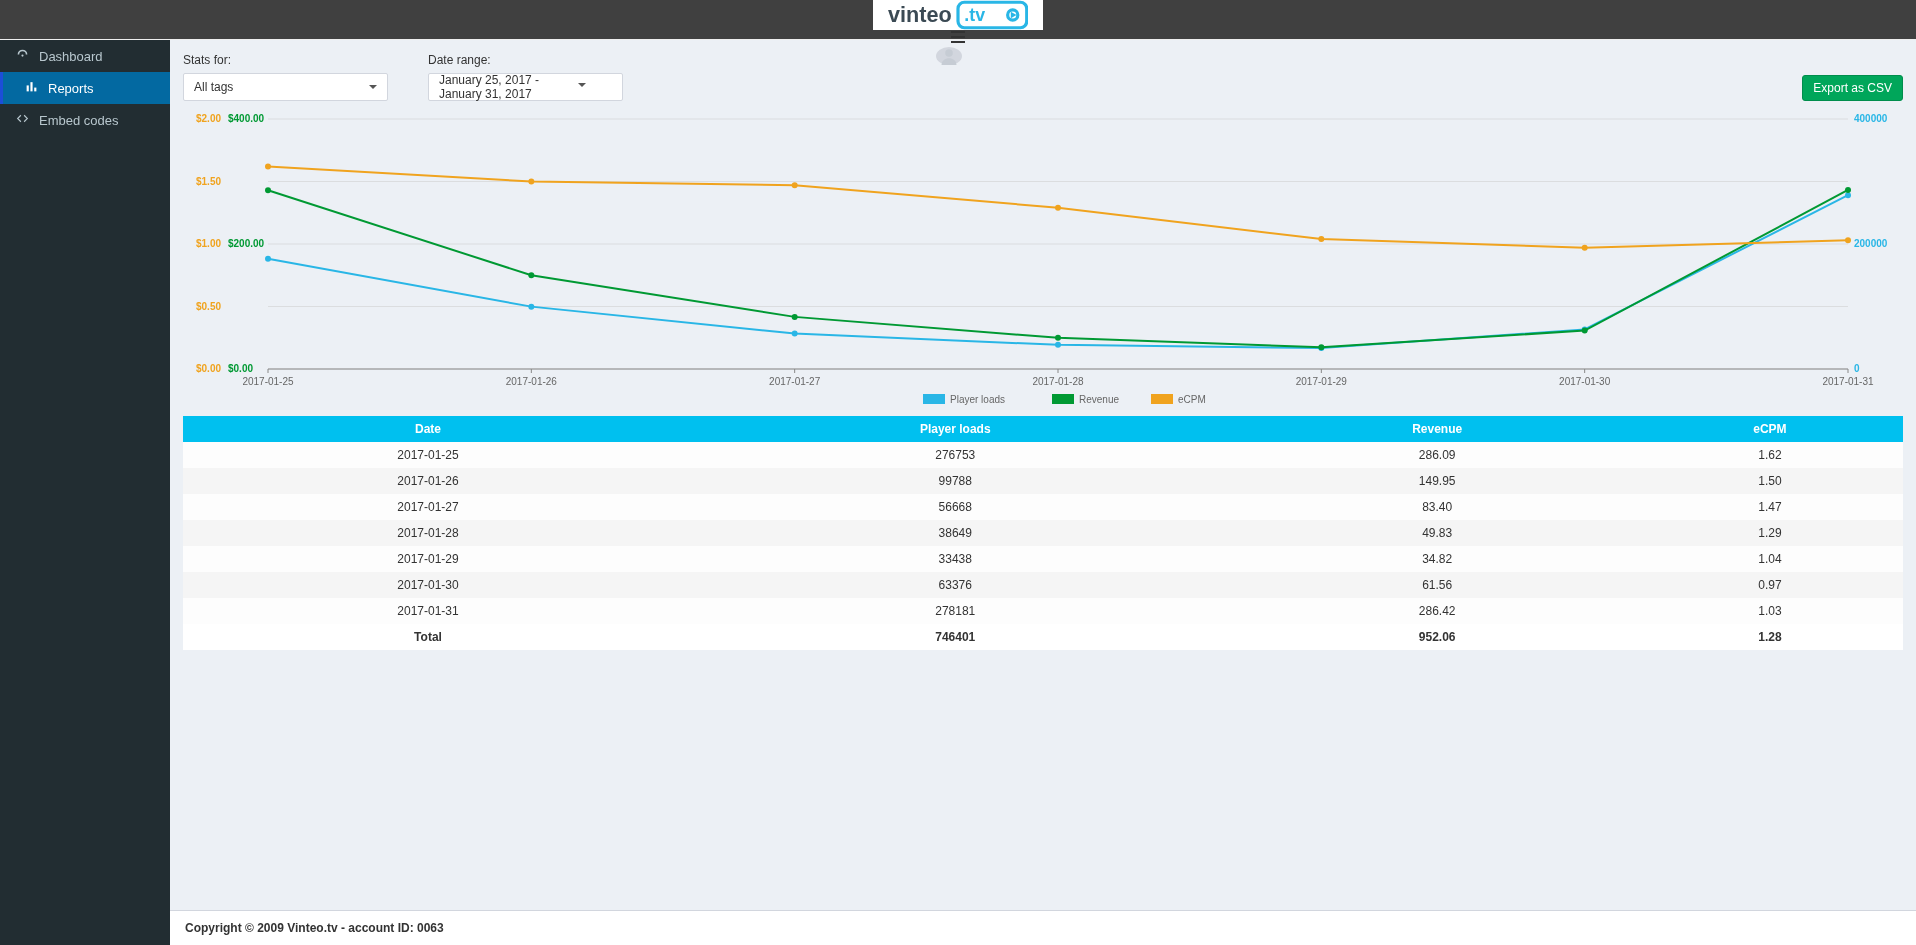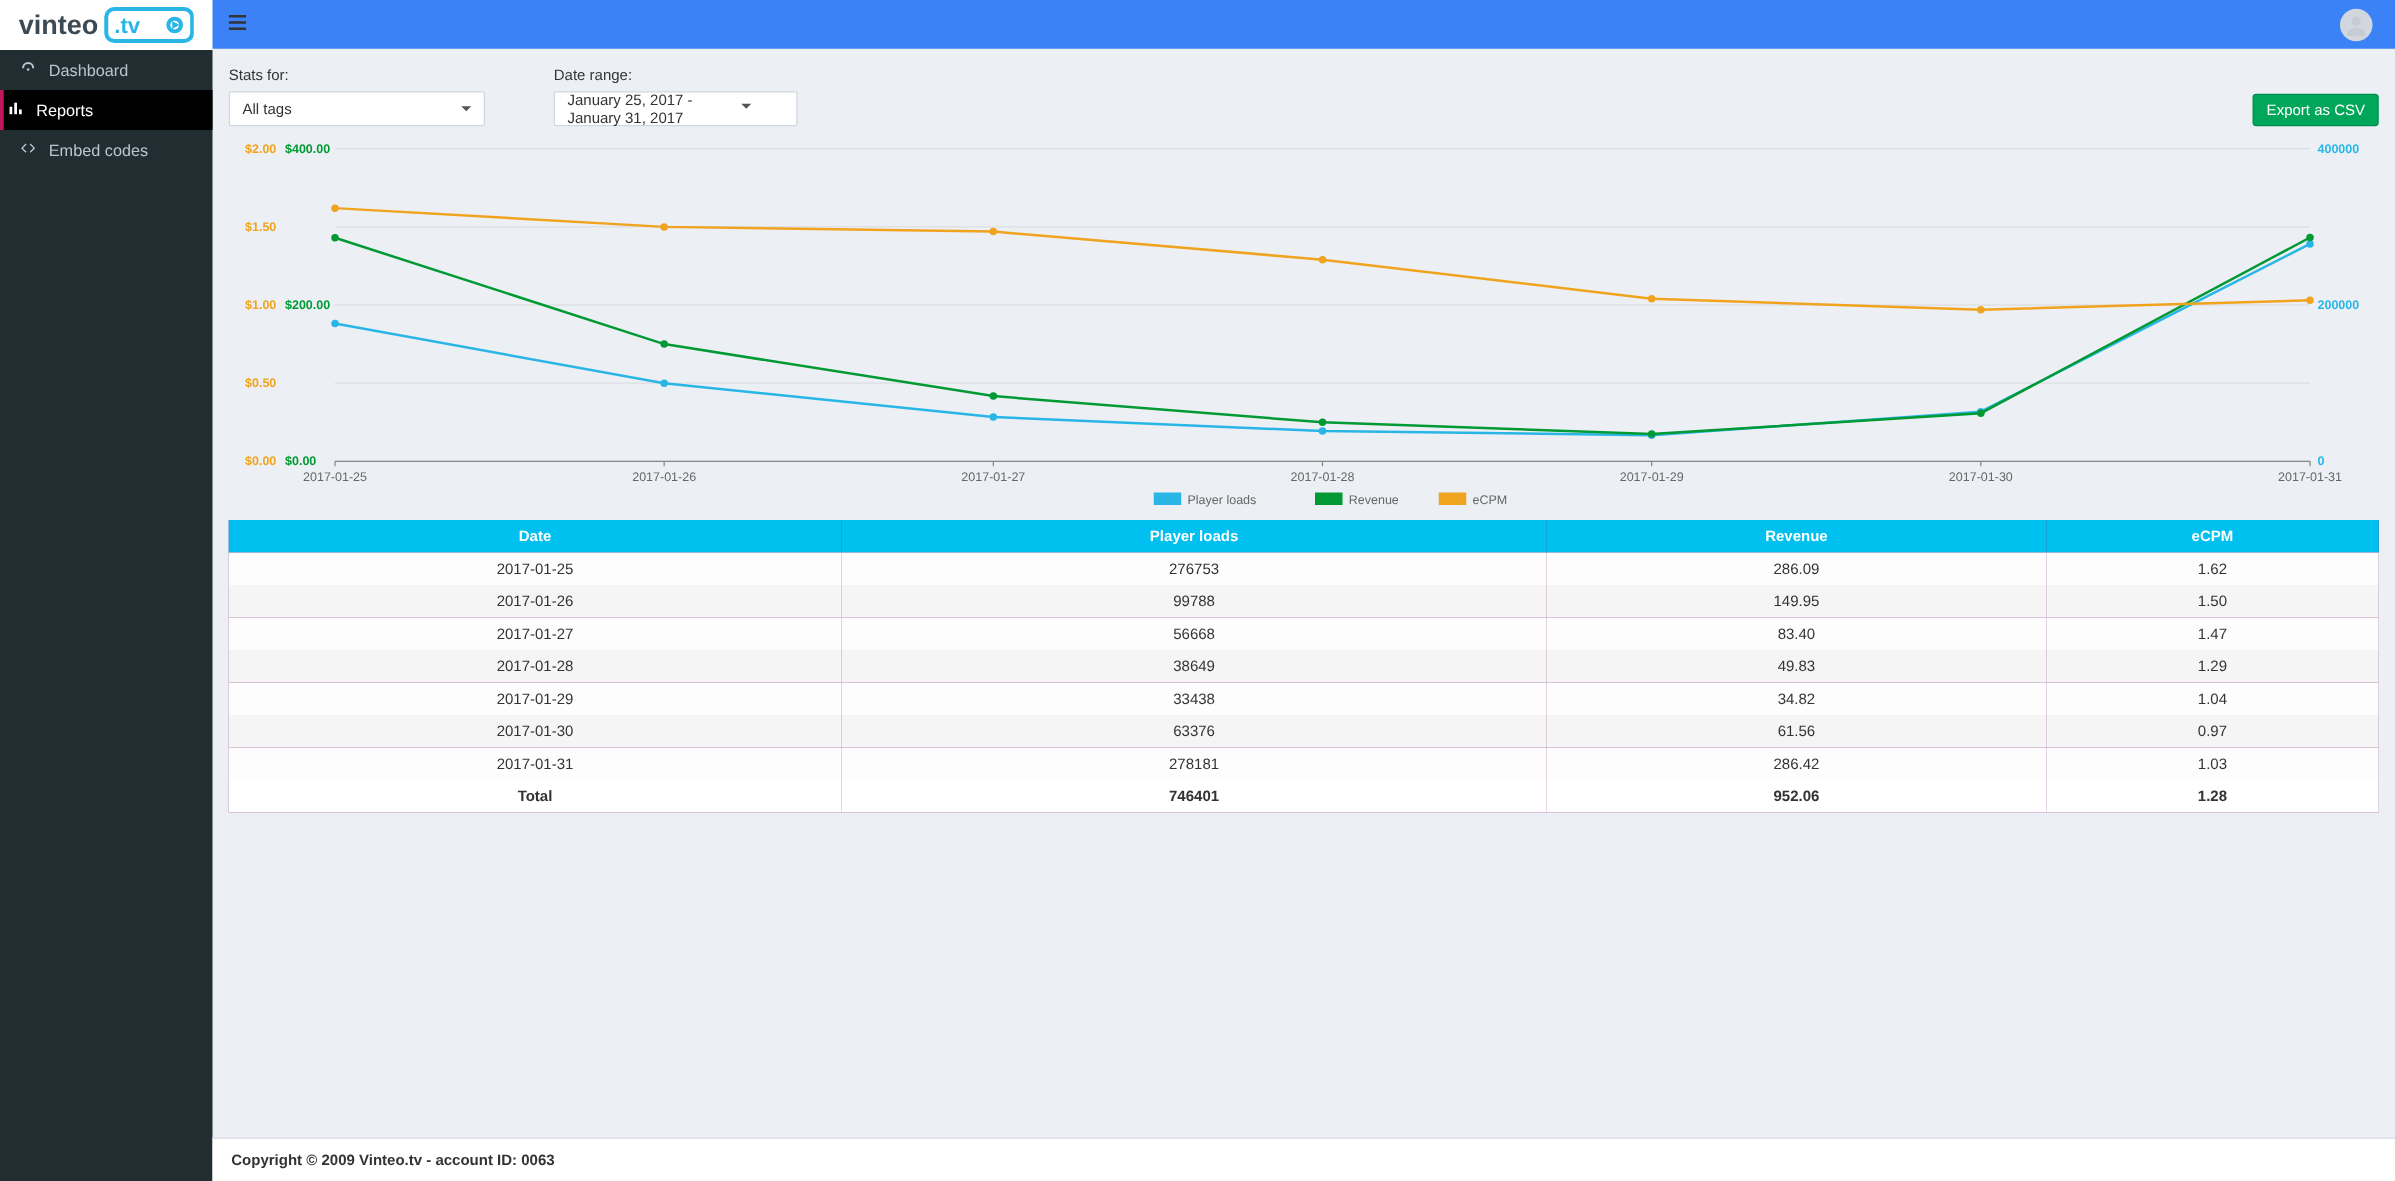--- a/index.html
+++ b/index.html
@@ -1,36 +1,36 @@
 <!DOCTYPE html>
 <html><head>
   <meta charset="utf-8">
   <style>
     * { margin: 0; padding: 0; box-sizing: border-box; }
     body { font-family: "Helvetica Neue", Helvetica, Arial, sans-serif; font-size: 13px; color: #333; background: #ecf0f5; }
 
     
-    .topbar { height: 40px; background: #3b82f6; border-bottom: 1px solid #eee; display: flex; align-items: center; }
+    .topbar { height: 40px; background: #404040; border-bottom: 1px solid #eee; display: flex; align-items: center; flex-direction: column; }
     .logo-wrap { width: 170px; display: flex; align-items: center; justify-content: center; height: 40px; background:#fff; }
     .menu-toggle { width: 40px; text-align: center; cursor: pointer; color:#333; }
     .topbar-spacer { flex: 1; }
     .user-avatar { width: 26px; height: 26px; border-radius: 50%; background: #d2d6de; margin-right: 18px; display:flex; align-items:center; justify-content:center; }
 
     
     .wrap { display: flex; min-height: calc(100vh - 40px); }
     .sidebar { width: 196px; background: #222d32; color: #b8c7ce; display: flex; flex-direction: column; }
     .nav-item { display: flex; align-items: center; gap: 10px; padding: 8px 15px; cursor: pointer; color: #b8c7ce; font-size: 13px; }
-    .nav-item.active { background: #000000; color: #fff; border-left: 3px solid #be185d; padding-left: 2px; }
+    .nav-item.active { background: #0369a1; color: #fff; border-left: 3px solid #1d4ed8; padding-left: 21px; }
     .nav-ico { width: 14px; text-align: center; }
 
     .content { flex: 1; display: flex; flex-direction: column; }
     .content-inner { padding: 13px 13px 0 13px; flex: 1; }
 
     
-    .filters { display: flex; align-items: flex-end; gap: 55px; margin-bottom: 8px; position:relative; }
+    .filters { display: flex; align-items: flex-end; gap: 40px; margin-bottom: 8px; position:relative; }
     .filter-label { font-size: 12px; color: #333; margin-bottom: 6px; display:block; }
     .select-box, .date-box { background: #fff; border: 1px solid #d2d6de; height: 28px; padding: 0 36px 0 10px; font-size: 12px; display: flex; align-items: center; border-radius: 2px; position: relative; cursor:pointer; }
     .select-box { width: 205px; }
     .select-box::after { content: ''; position: absolute; right: 10px; top: 50%; margin-top: -2px; border: 4px solid transparent; border-top-color: #555; }
     .date-box { width: 195px; }
     .date-box .caret { margin-left: 6px; display:inline-block; border: 4px solid transparent; border-top-color: #555; vertical-align: middle;}
     .export-btn { position:absolute; right:0; bottom:0; background: #00a65a; color: #fff; border: 1px solid #008d4c; padding: 5px 10px; font-size: 12px; border-radius: 3px; cursor:pointer;margin-top:36px; }
 
     
     #chart-host { background: transparent; }

